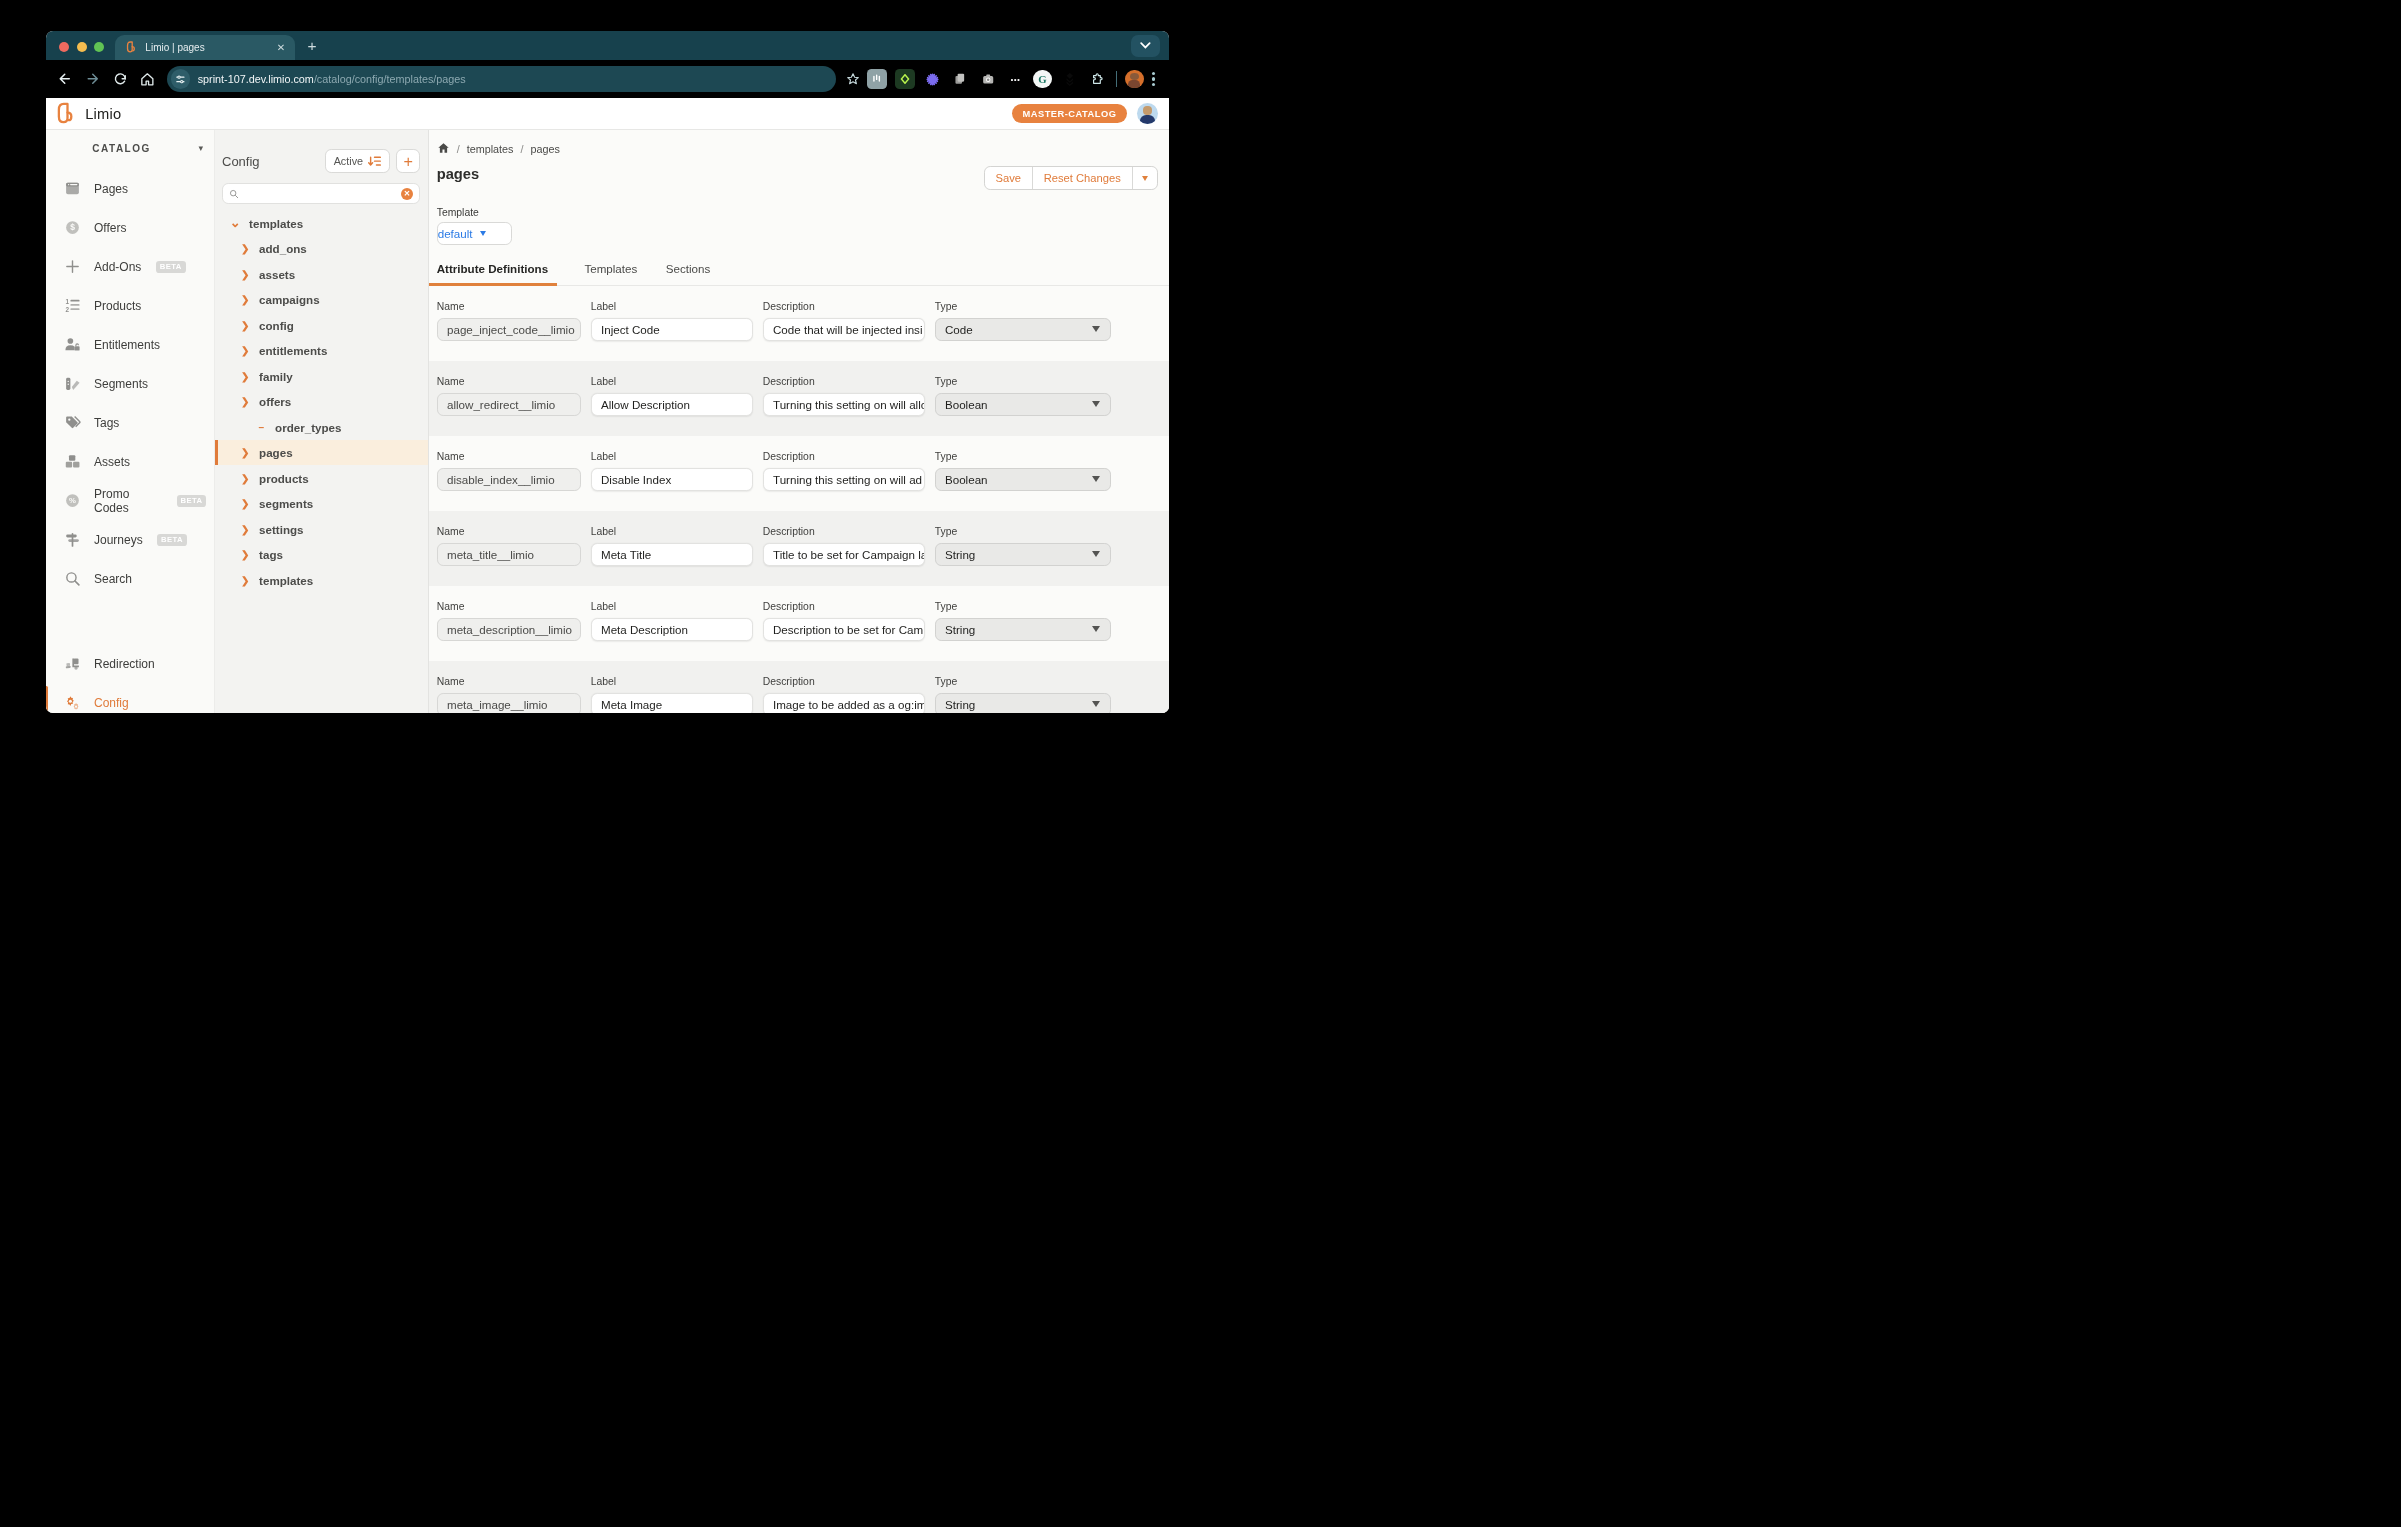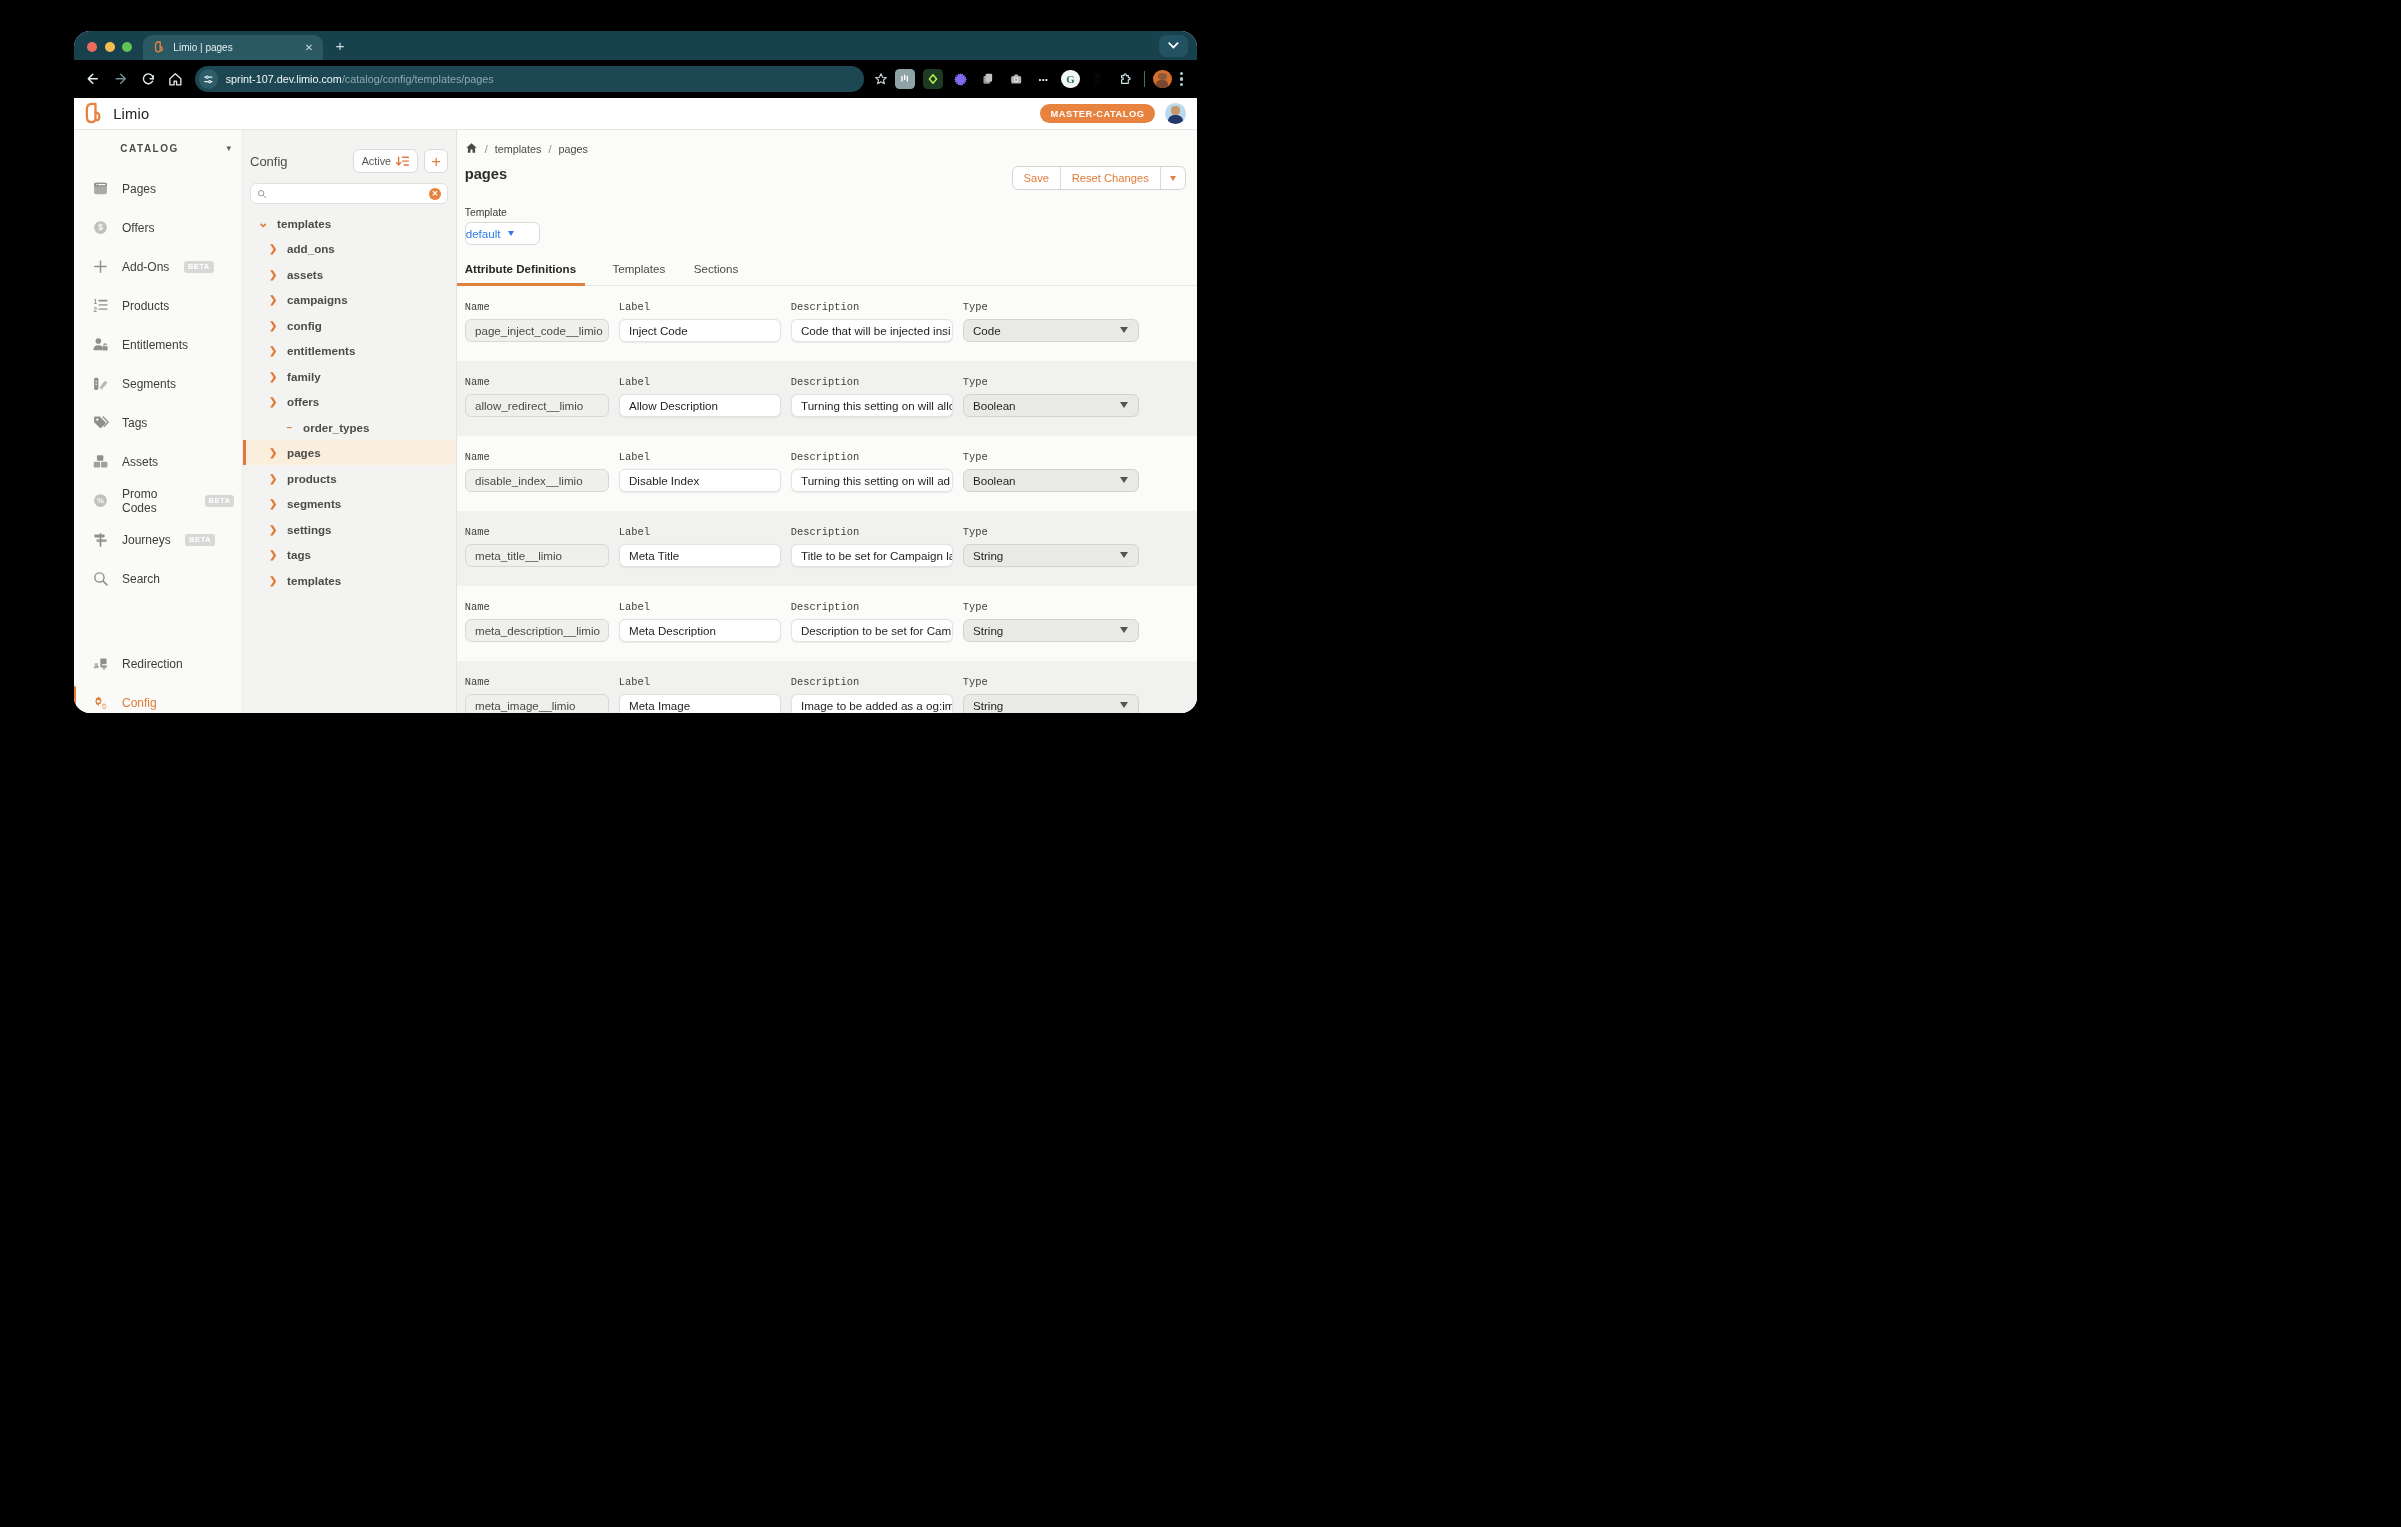--- a/index.html
+++ b/index.html
@@ -1,19 +1,19 @@
 <!DOCTYPE html>
 <html style="font-size:12.4px"><head>
 <meta charset="utf-8">
 <style>
   * { margin:0; padding:0; box-sizing:border-box; }
   html,body { width:1201px; height:764px; background:#000; font-family:"Liberation Sans", sans-serif; overflow:hidden; }
 
   .window { position:absolute; left:46px; top:31px; width:1123px; height:682px;
-            border-radius:16px; overflow:hidden; background:#fbfbf9; box-shadow:0 7.7px 31px rgba(0,0,0,.6);margin-left:28px; }
+            border-radius:7px; overflow:hidden; background:#fbfbf9; box-shadow:0 7.7px 31px rgba(0,0,0,.6); }
 
   
   .tabbar { height:29px; background:#17414d; display:flex; align-items:flex-end; position:relative; }
   .traffic { display:flex; gap:7.7px; padding:0 10.8px 8.5px 13px; align-items:center; }
   .tl { width:10px; height:10px; border-radius:50%; }
   .tl.red{background:#ee6a5f}.tl.yellow{background:#f5bd4f}.tl.green{background:#61c354}
   .tab { width:180px; height:25px; background:#2a5964; border-radius:9.3px 9.3px 0 0; display:flex; align-items:center; padding:0 7.7px 0 10.8px; gap:7px; }
   .tab-title { color:#e6edef; font-size:10px; flex:1; white-space:nowrap; overflow:hidden; }
   .tab-close { color:#cfdcdf; font-size:10px; cursor:default; padding:0 2.3px; }
   .newtab { color:#cfdcdf; font-size:15.5px; font-weight:300; margin:0 0 4.6px 12.4px; }
@@ -89,21 +89,21 @@
   .tab-item { font-size:11.6px; color:#4a4a48; padding:0 1.5px 10px 1.5px; margin-right:25.5px; position:relative; }
   .tab-item:first-child { padding-left:7.7px; margin-left:-7.7px; padding-right:9.3px; }
   .tab-item.active { font-weight:bold; color:#262624; }
   .tab-item.active::after { content:""; position:absolute; left:0; right:0; bottom:-1.5px; height:2.7px; background:#e0813c; }
   .tabs { margin-left:0; }
   .rows { margin-left:-7.7px; }
   .attr-row { height:75px; padding:15.5px 0 0 7.7px; }
   .attr-row.even { background:#f1f1ef; }
   .fields { display:flex; gap:10px; }
   .field { display:flex; flex-direction:column; }
-  .f-label { font-size:10.4px; color:#3f3f3d; margin-bottom:6.2px;font-family:Liberation Mono, monospace; }
+  .f-label { font-size:10.4px; color:#3f3f3d; margin-bottom:6.2px; }
   .f-name { width:144px; height:22.4px; background:#efefed; border:0.8px solid #d7d7d5; border-radius:6.2px; color:#4a4a48; font-size:11.6px; line-height:21px; padding:0 9.3px; white-space:nowrap; overflow:hidden; }
   .f-input { width:162px; height:22.4px; background:#fff; border:0.8px solid #e2e2e0; box-shadow:0 0.8px 1.5px rgba(0,0,0,.07); border-radius:6.2px; color:#1f1f1d; font-size:11.6px; line-height:21px; padding:0 9.3px; white-space:nowrap; overflow:hidden; }
   .f-input.lab { width:162px; }
   .f-select { width:176px; height:22.4px; background:#e9e9e7; border:0.8px solid #d2d2d0; border-radius:6.2px; color:#1f1f1d; font-size:11.6px; line-height:21px; padding:0 9.3px; display:flex; align-items:center; }
   .f-select .txt { flex:1; white-space:nowrap; overflow:hidden; }
   .f-select .caret-down { color:#55555*3; color:#545452; border-top-width:6.2px; border-left-width:4.6px; border-right-width:4.6px; }
   svg { display:block; }
 </style>
 </head>
 <body>

